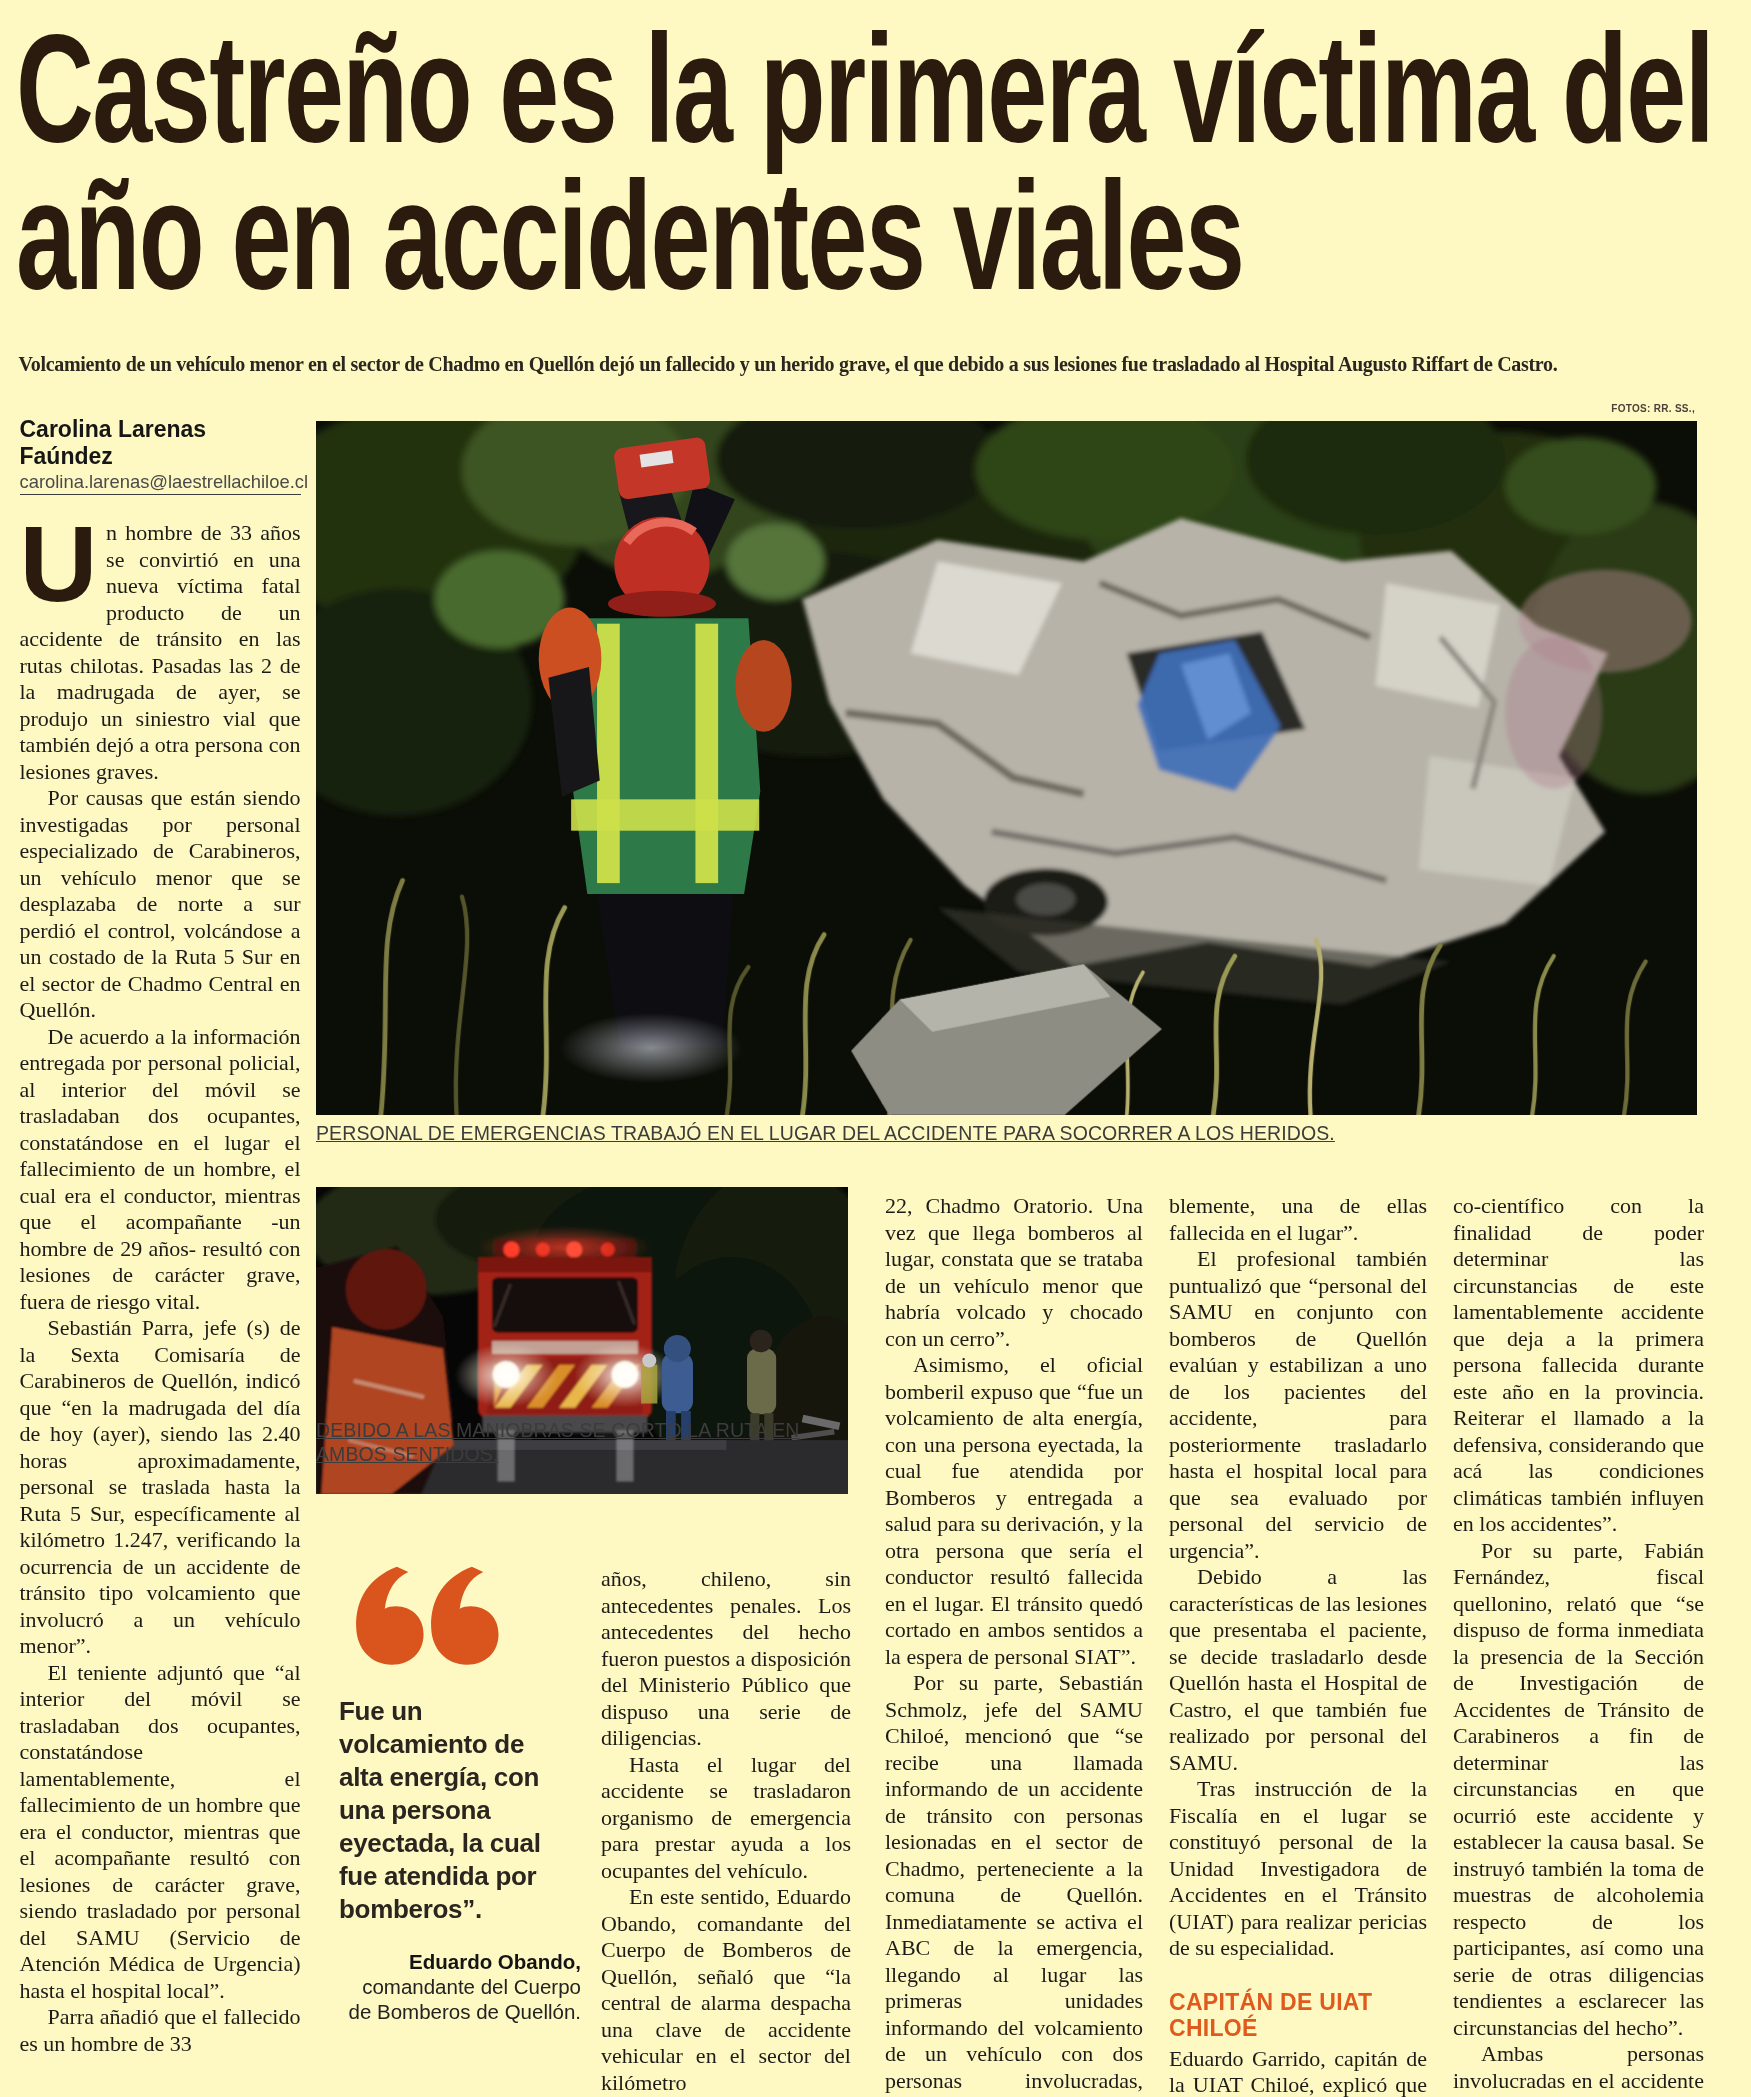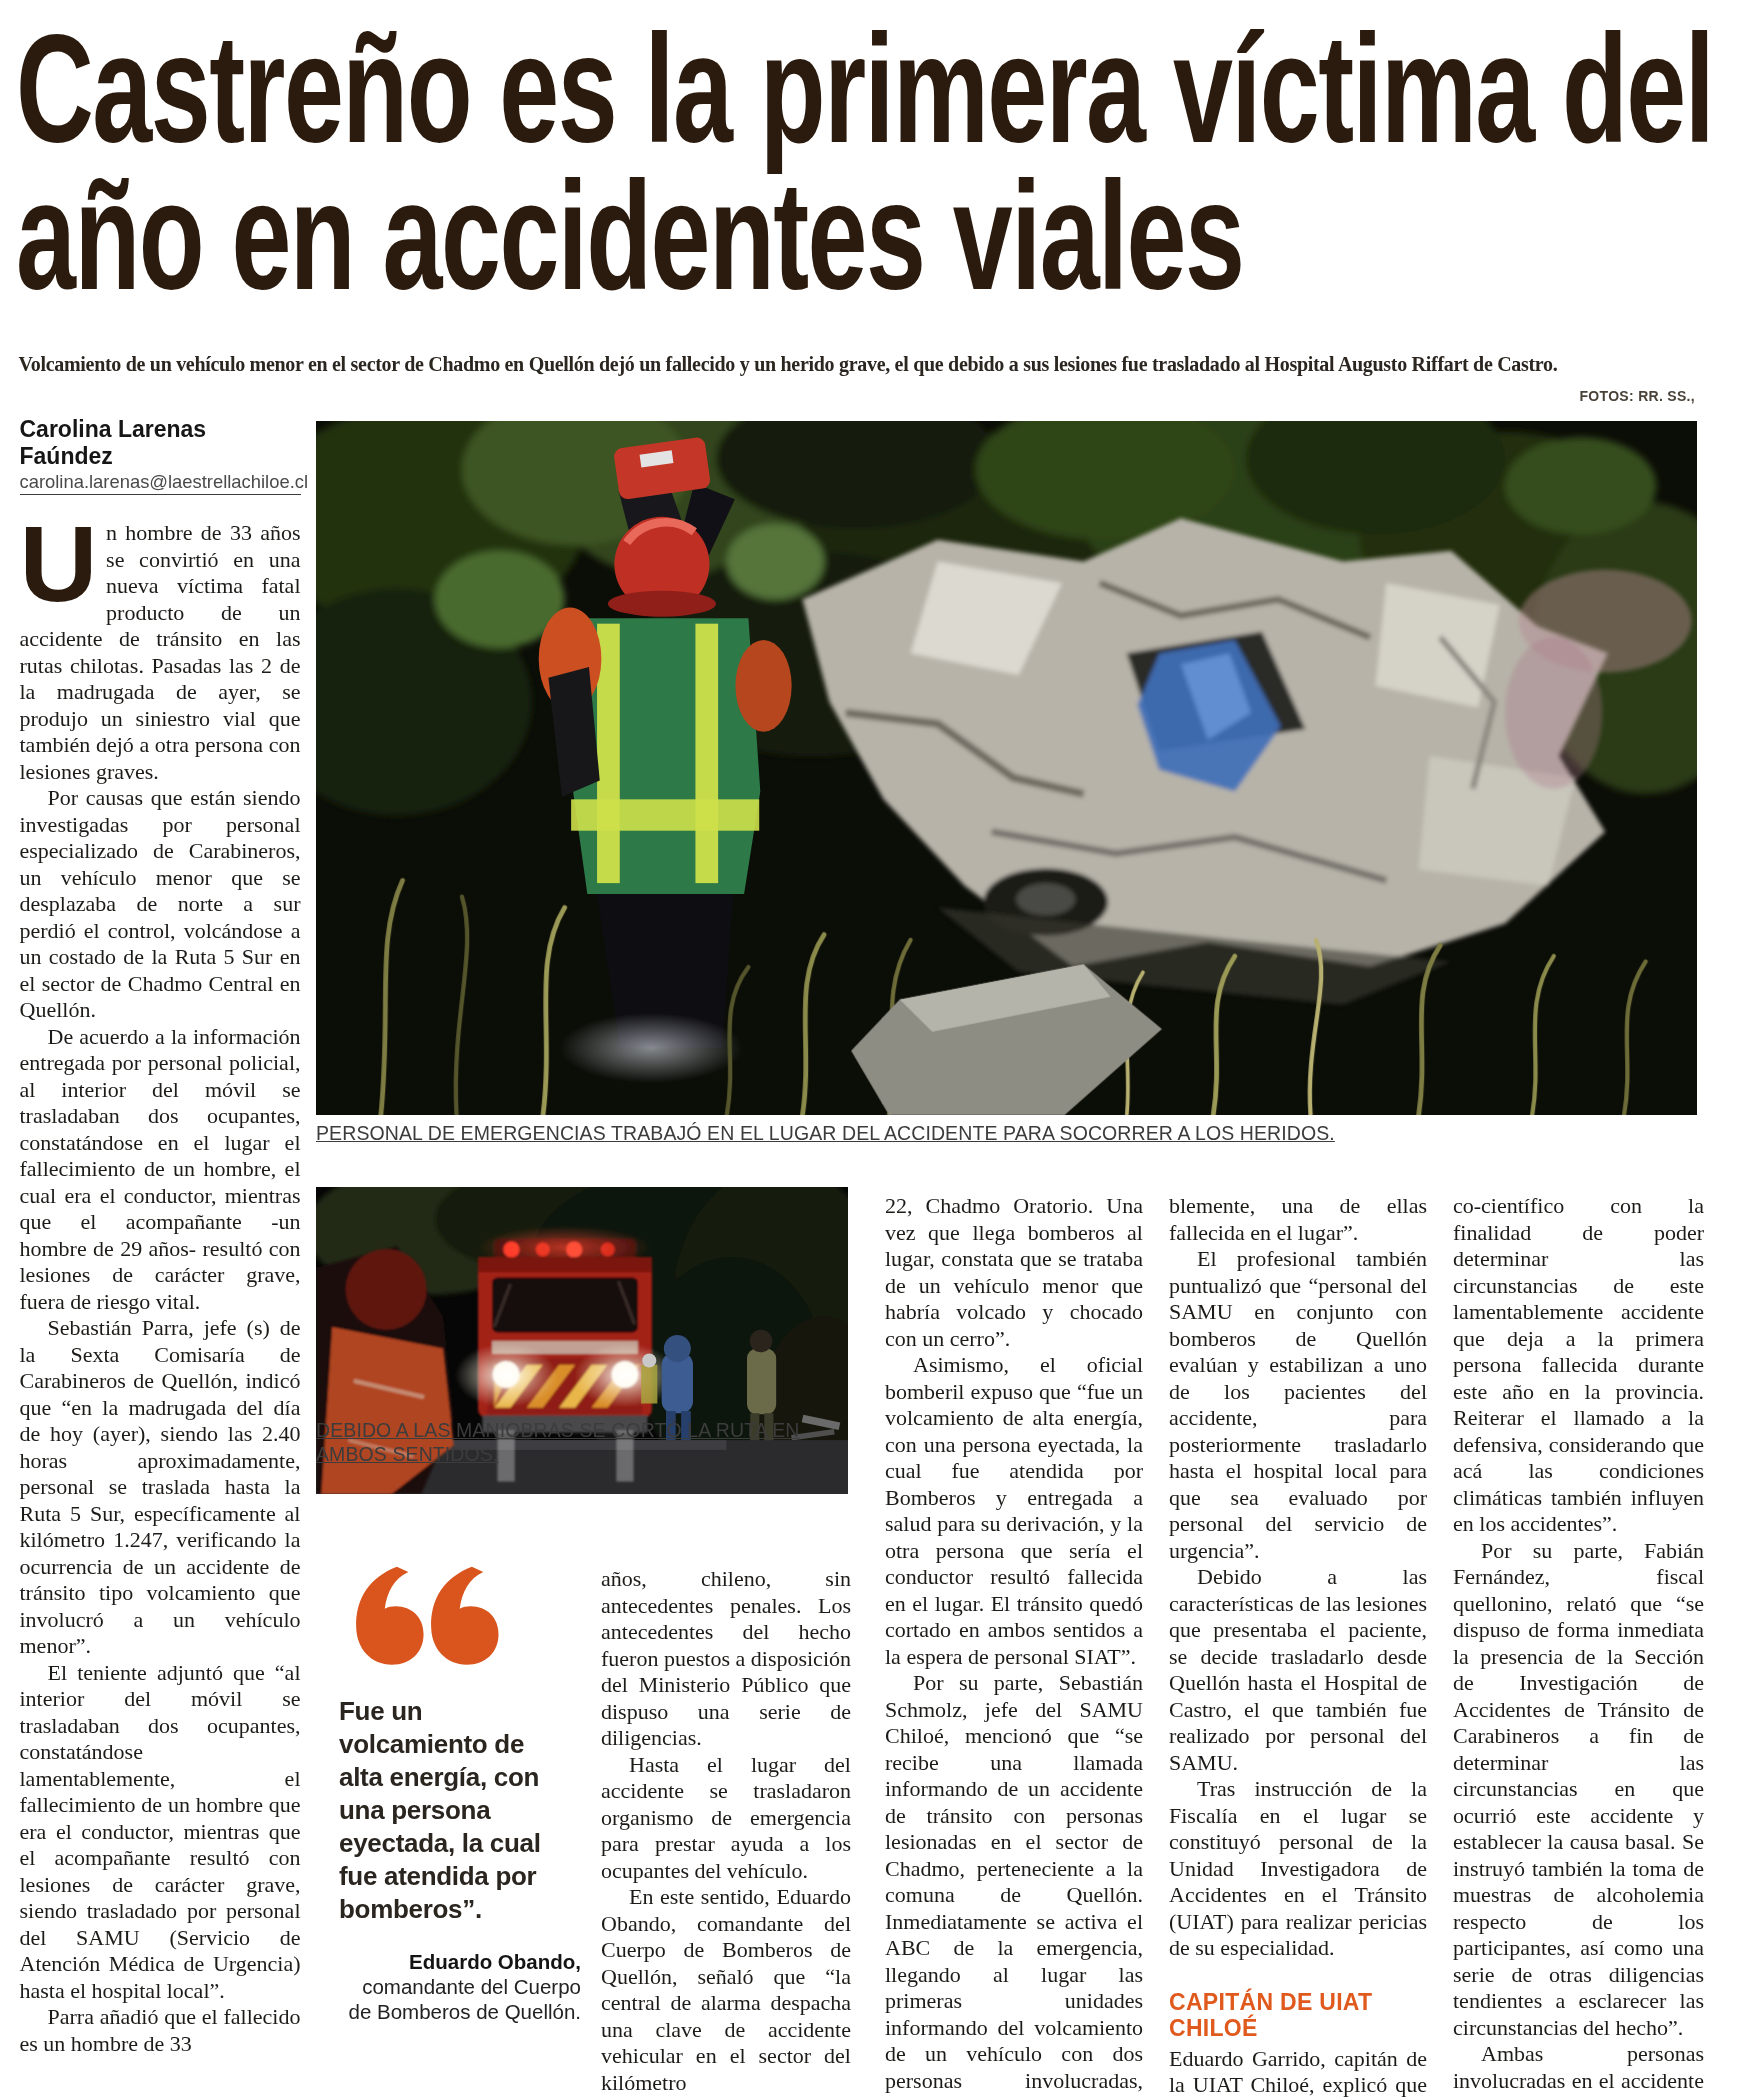--- a/index.html
+++ b/index.html
@@ -1,35 +1,35 @@
 <!DOCTYPE html>
 <html lang="es" style="font-size:8.6px"><head>
 <meta charset="utf-8">
 <style>
   html,body { margin:0; padding:0; background:#d8d8d8; }
   .page {
-    position:relative; width:1751px; height:2097px; background:#ffffff;
+    position:relative; width:1751px; height:2097px; background:#fef9c3;
     overflow:hidden; font-family:"Liberation Serif", serif; color:#1f1d1a;
   }
   
   .headline { position:absolute; left:16px; top:16px; width:1730px; height:308px; overflow:visible; }
   .headline-inner {
     width:2465px; transform:scaleX(0.70); transform-origin:left top;
     font-family:"Liberation Sans", sans-serif; font-weight:bold;
     font-size:154px; line-height:147px; letter-spacing:-2.2px; color:#2b1b0e;
   }
   .subheadline {
     position:absolute; left:18.4px; top:338px; width:1557px;
     font-family:"Liberation Serif", serif; font-weight:bold;
     font-size:20px; line-height:52px; letter-spacing:-0.3px; color:#2b2620;
   }
   .photo-credit {
-    position:absolute; right:56px; top:388px;
+    position:absolute; right:56px; top:403px;
     font-family:"Liberation Sans", sans-serif; font-weight:bold;
-    font-size:14px; color:#4a4238; letter-spacing:0.3px;
+    font-size:10px; color:#4a4238; letter-spacing:0.3px;
   }
   
   .byline { position:absolute; left:19.5px; top:416px; width:281px; border-bottom:1.6px solid #3c3c3c; }
   .byline-name { font-family:"Liberation Sans", sans-serif; font-weight:bold; font-size:23px; line-height:27px; color:#161616; }
   .byline-email { font-family:"Liberation Sans", sans-serif; font-size:18.4px; line-height:24px; color:#4a4a4a; }
   .col { position:absolute; font-size:22px; line-height:26.5px; text-align:justify; color:#1d1b18; }
   .col p { margin:0; }
   .col p + p { text-indent:28px; }
   .col-left  { left:19.5px;   top:520px;  width:281px; height:1568px; }
   .col-b     { left:601px; top:1566px; width:250px; }

